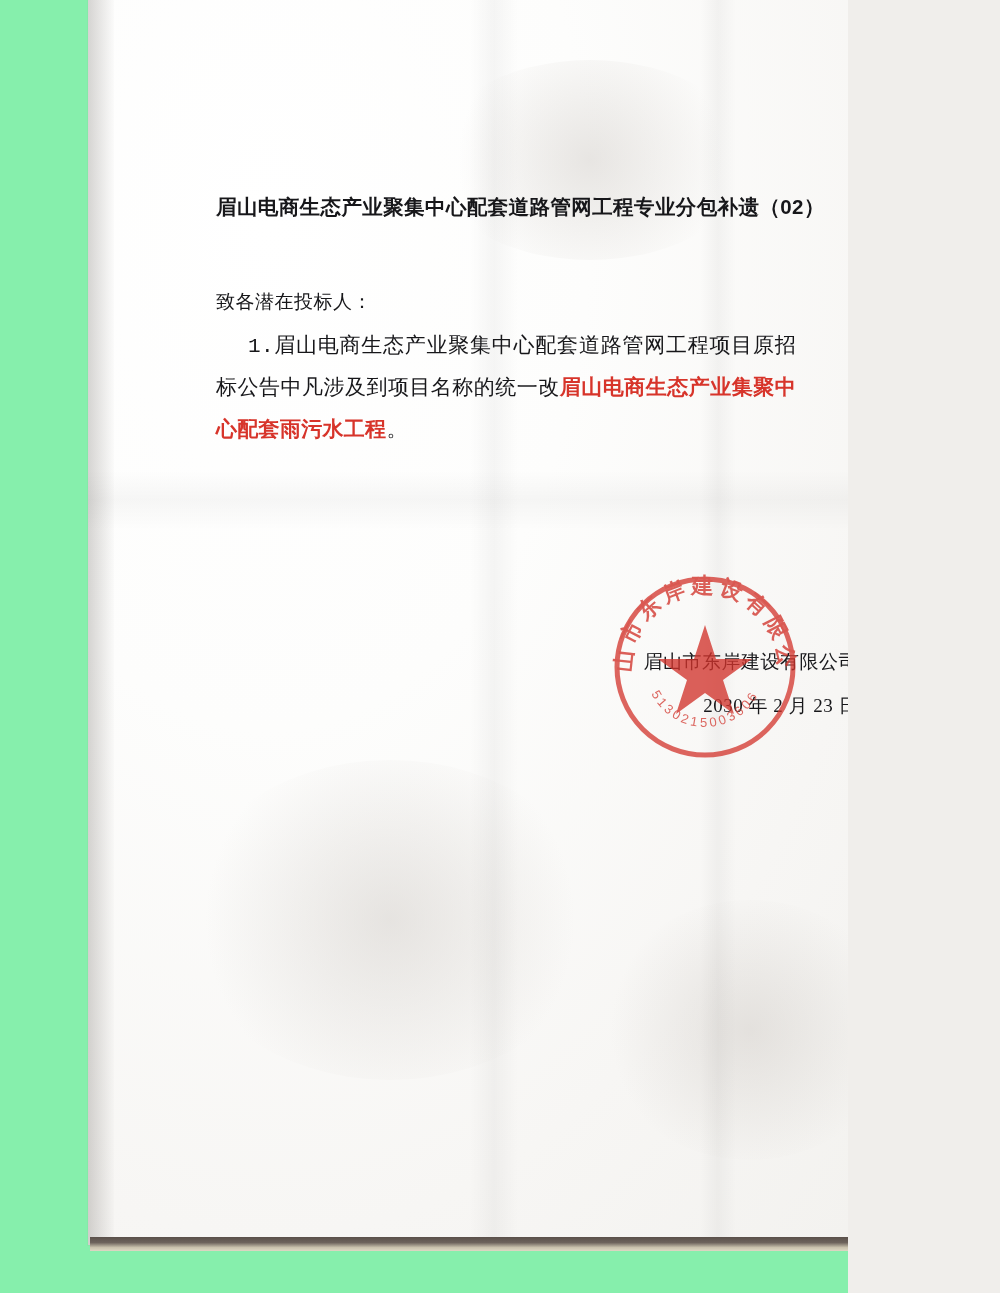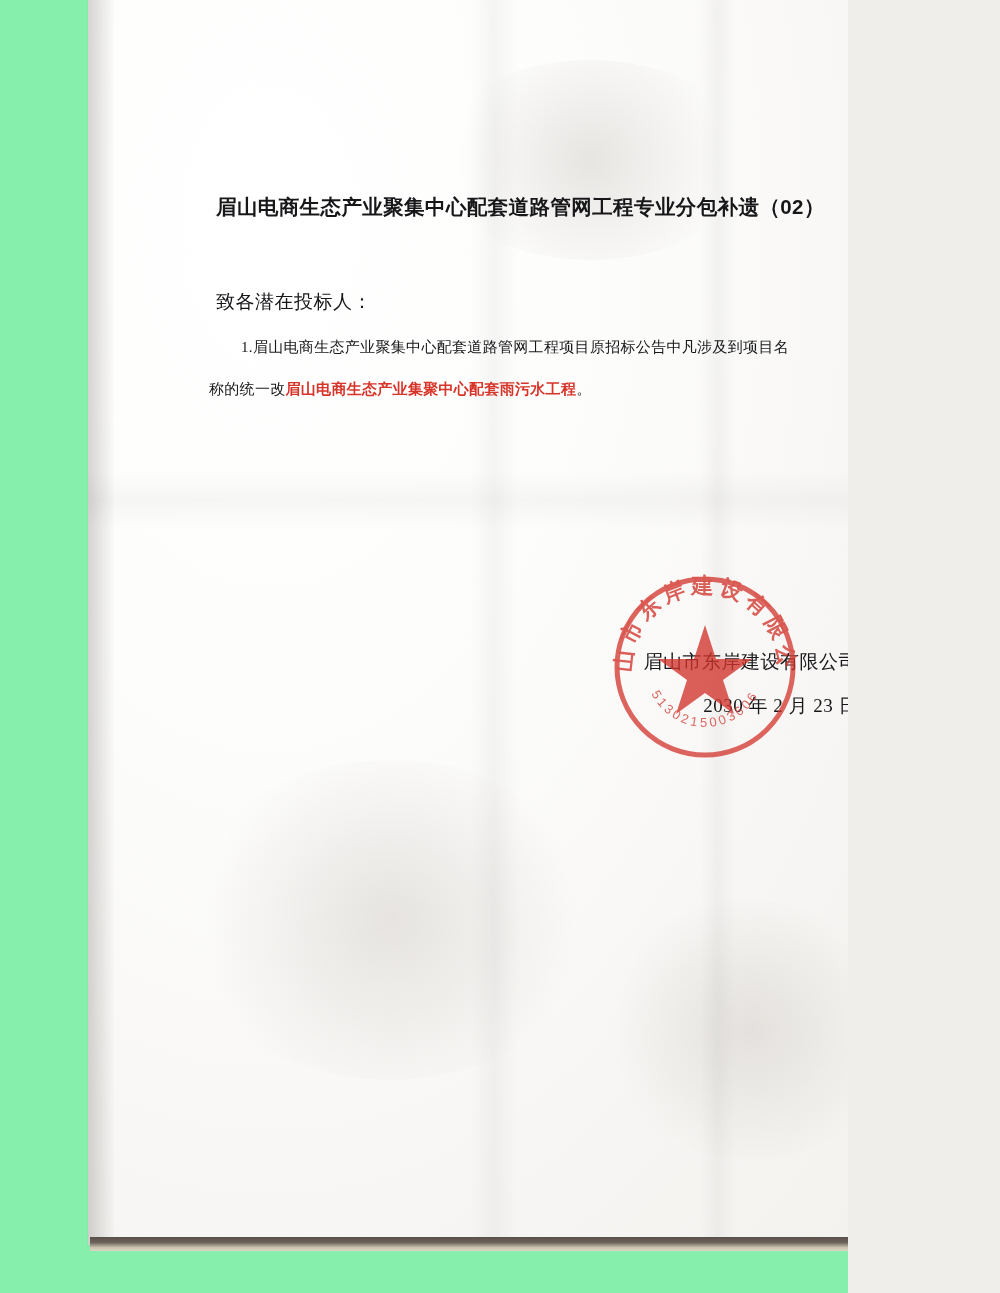--- a/index.html
+++ b/index.html
@@ -87,27 +87,28 @@
     position: absolute;
     left: 88px;
     top: 289px;
     font-size: 19px;
     color: #17171a;
     letter-spacing: 0.5px;
   }
 
   .para {
     position: absolute;
-    left: 81px;
+    left: 88px;
     width: 580px;
-    font-size: 15px;
+    font-size: 21px;
     line-height: 42px;
     color: #17171a;
     letter-spacing: 0.3px;
     text-align: justify;
+    font-family: Liberation Mono, monospace;
   }
   .para.p1 { top: 326px; }
   .para.p2 { top: 462px; }
 
   .indent { display: inline-block; width: 32px; }
 
   .red {
     color: #d7342a;
     font-weight: bold;
   }

